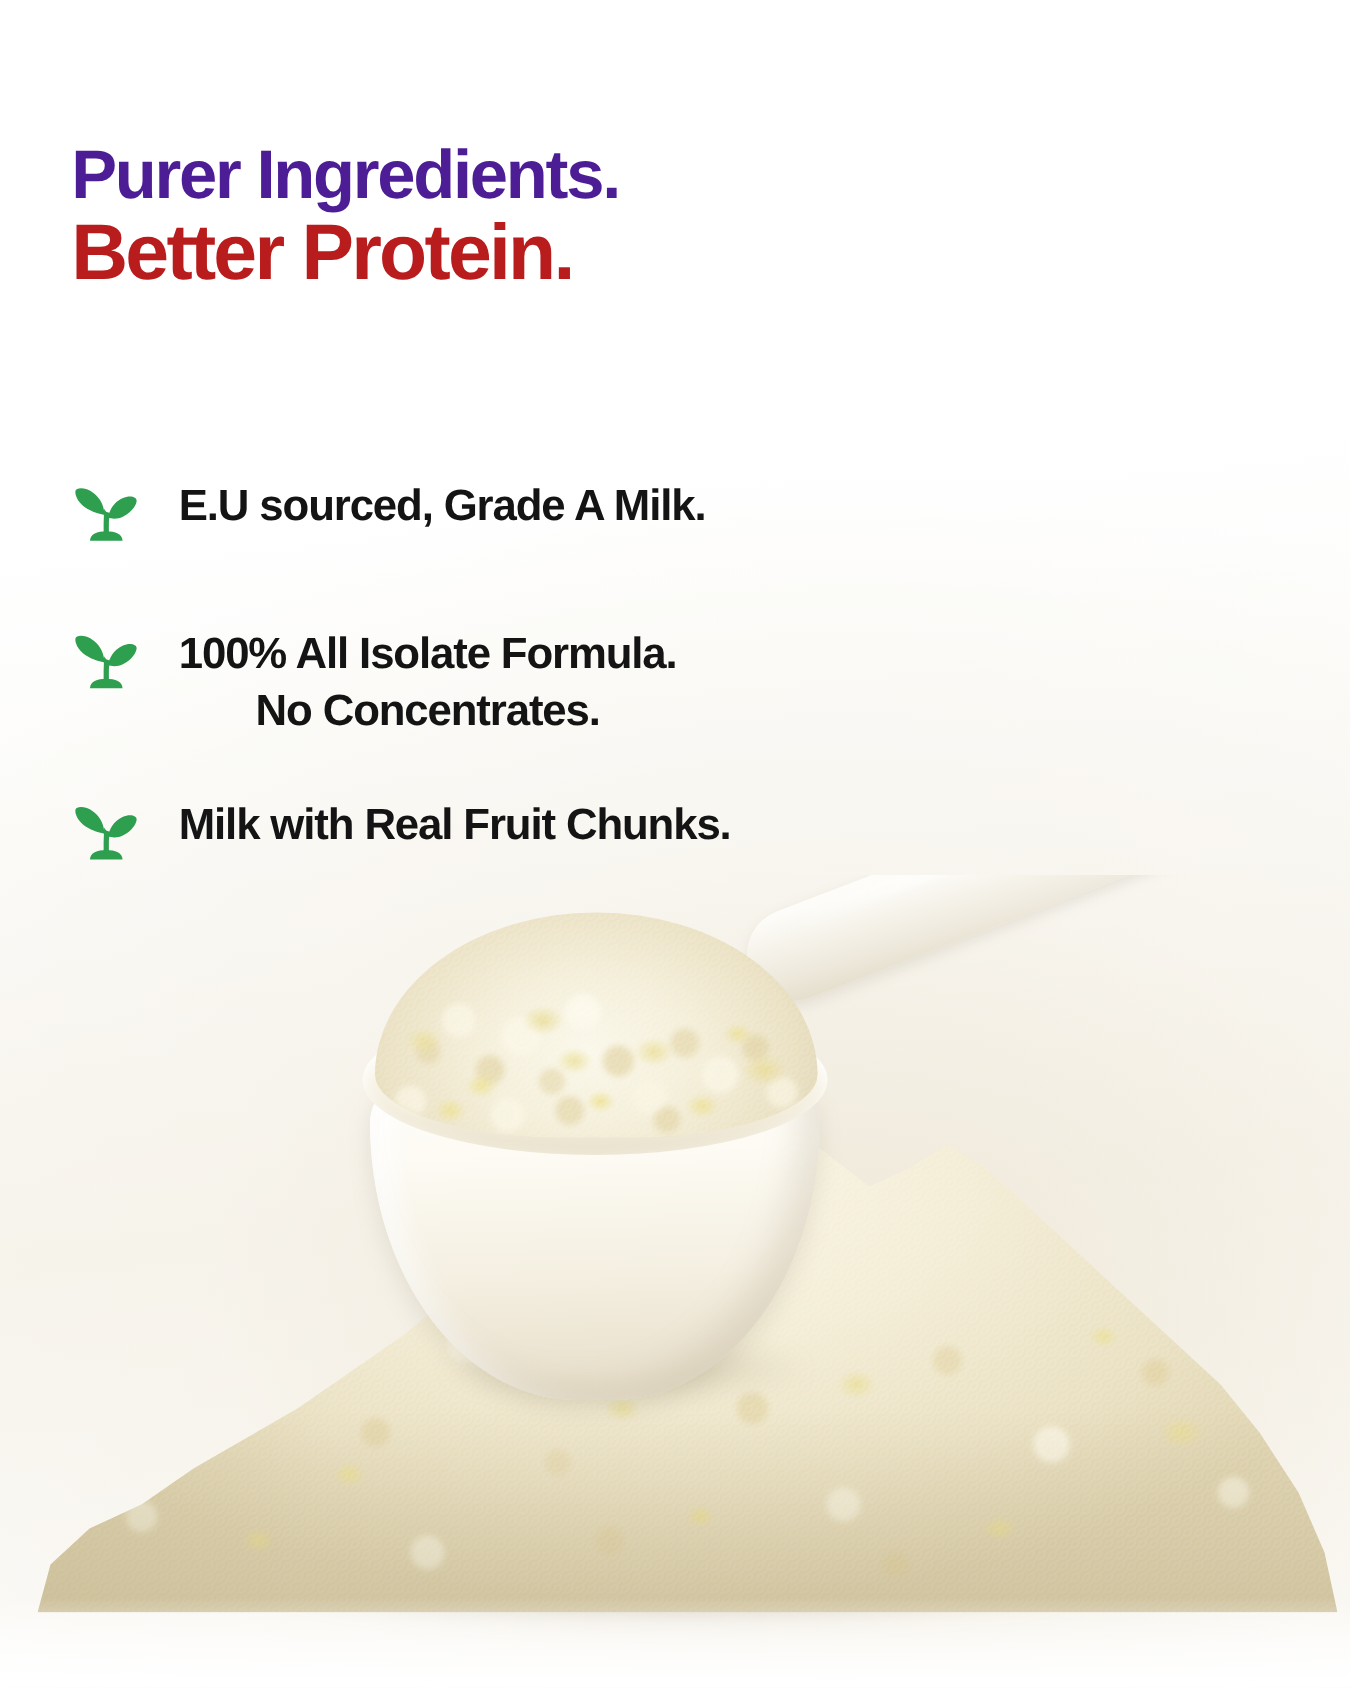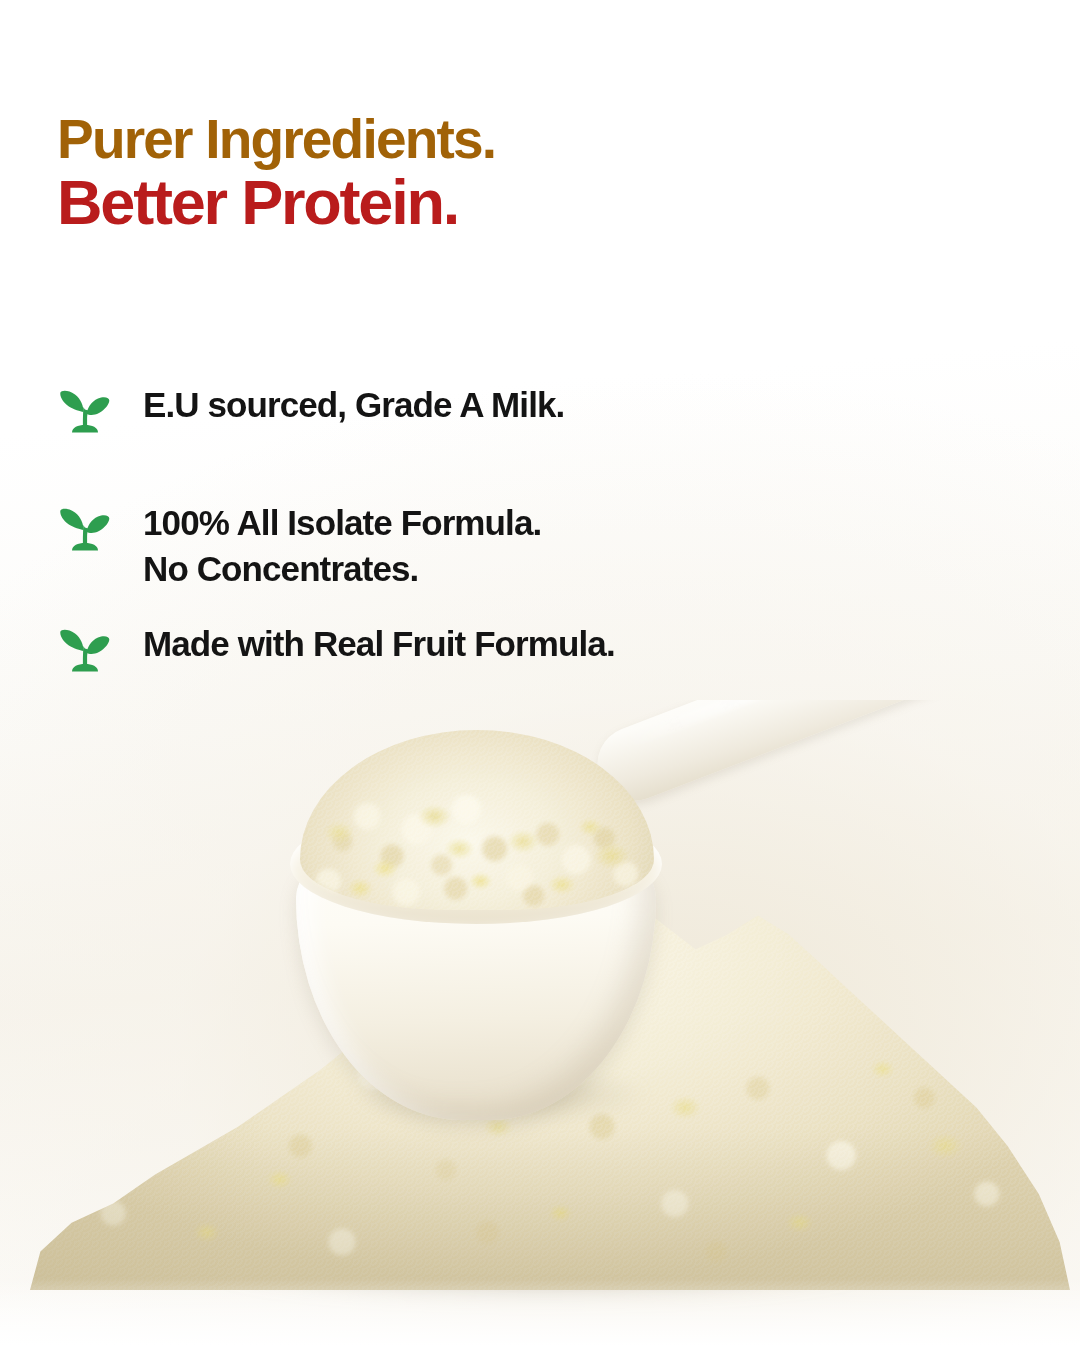--- a/index.html
+++ b/index.html
@@ -20,37 +20,37 @@
 
   
   #headline{
     position:absolute;left:57px;top:112px;width:900px;
     letter-spacing:-1.6px;line-height:1.0;
   }
   .hl-line{
     font-size:58px;font-weight:700;display:block;
     letter-spacing:-1.8px;
   }
-  #hl-1{color:#a16207;font-size:55px;margin-bottom:4px;}
+  #hl-1{color:#4c1d95;font-size:55px;margin-bottom:4px;}
   #hl-2{color:#b91c1c;font-size:63px;letter-spacing:-2.2px;}
 
   
   #bullets{position:absolute;left:57px;top:380px;width:940px;}
   .bullet{position:relative;display:flex;align-items:flex-start;}
   .bullet-icon{
     width:56px;height:60px;flex:0 0 56px;margin-right:30px;
     position:relative;
   }
   .bullet-text{
     font-size:35px;font-weight:700;color:#141414;
     letter-spacing:-0.9px;line-height:1.30;
     padding-top:2px;white-space:pre-line;
   }
   #bullet-0{margin-bottom:58px;}
-  #bullet-1{margin-bottom:28px;}
+  #bullet-1{margin-bottom:44px;text-align:center;}
 
   
   #photo{
     position:absolute;left:0;top:700px;width:1080px;height:650px;
     overflow:hidden;
   }
 
   
   .pile-shadow{
     position:absolute;left:90px;top:520px;width:900px;height:90px;
@@ -216,21 +216,21 @@
     <span class="bullet-icon">
       <svg width="56" height="60" viewBox="0 0 56 60" aria-hidden="true">
         <g fill="#2E9E4F">
           <path d="M26.5 32 C26.5 26 24 19 18 14.5 C11 9.3 4 10.2 3.4 12.6 C2.6 15.8 5.5 22.2 11.5 26.2 C17.2 30 23 31 26.5 32 Z"></path>
           <path d="M29.5 34 C30.3 28.5 34 21.5 41 18.5 C47.5 15.7 52.4 17.8 52.3 20.5 C52.2 24.2 48 29.8 42 33 C36.6 35.9 32 35 29.5 34 Z"></path>
           <path d="M26.3 27 C26.3 31 25.9 35 25.9 39 L25.9 50 L30.1 50 L30.1 38.5 C30.1 35.5 30.6 32.8 31.4 30.6 L27.9 29.4 C27.3 28.6 26.8 27.8 26.3 27 Z"></path>
           <path d="M15 52.5 C15 47.4 20.8 45 28 45 C35.2 45 41 47.4 41 52.5 Z"></path>
         </g>
       </svg>
     </span>
-    <span class="bullet-text">Made with Real Fruit Formula.</span>
+    <span class="bullet-text">Milk with Real Fruit Chunks.</span>
   </div>
 
 </div>
 
 <div id="photo">
 
   <div class="pile-shadow"></div>
 
   <div class="pile">
     <div class="pile-tex"></div>

